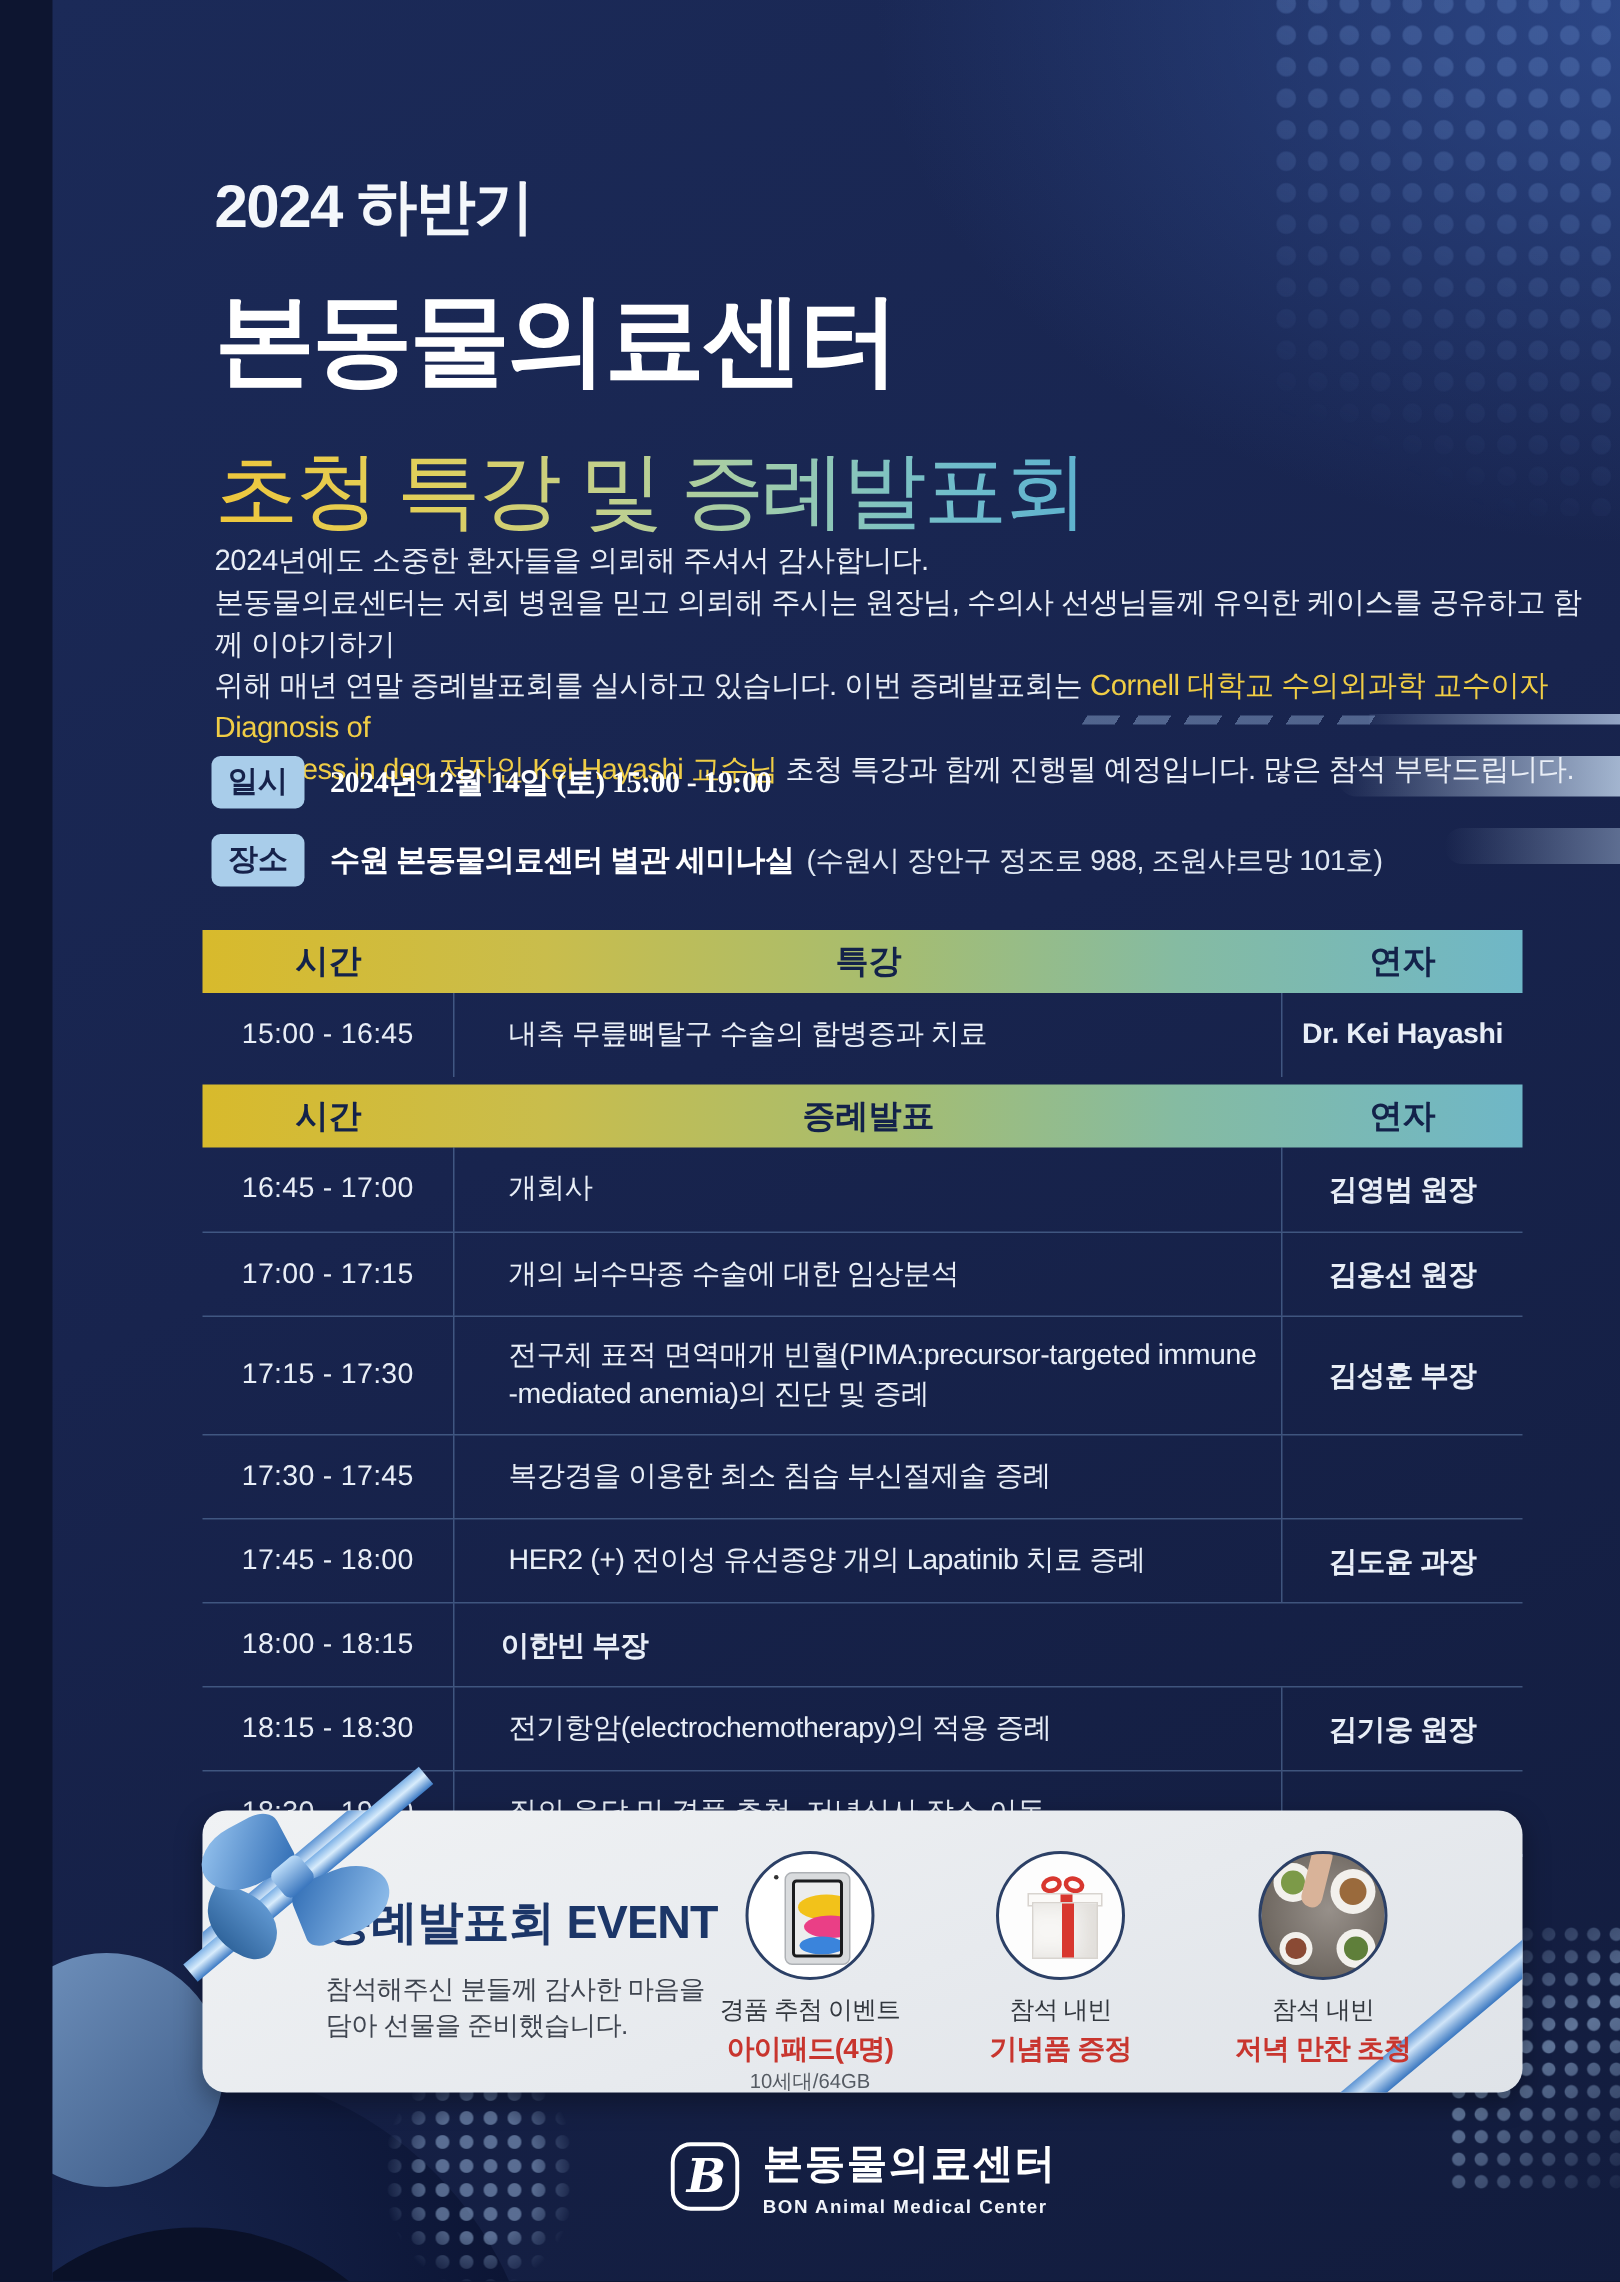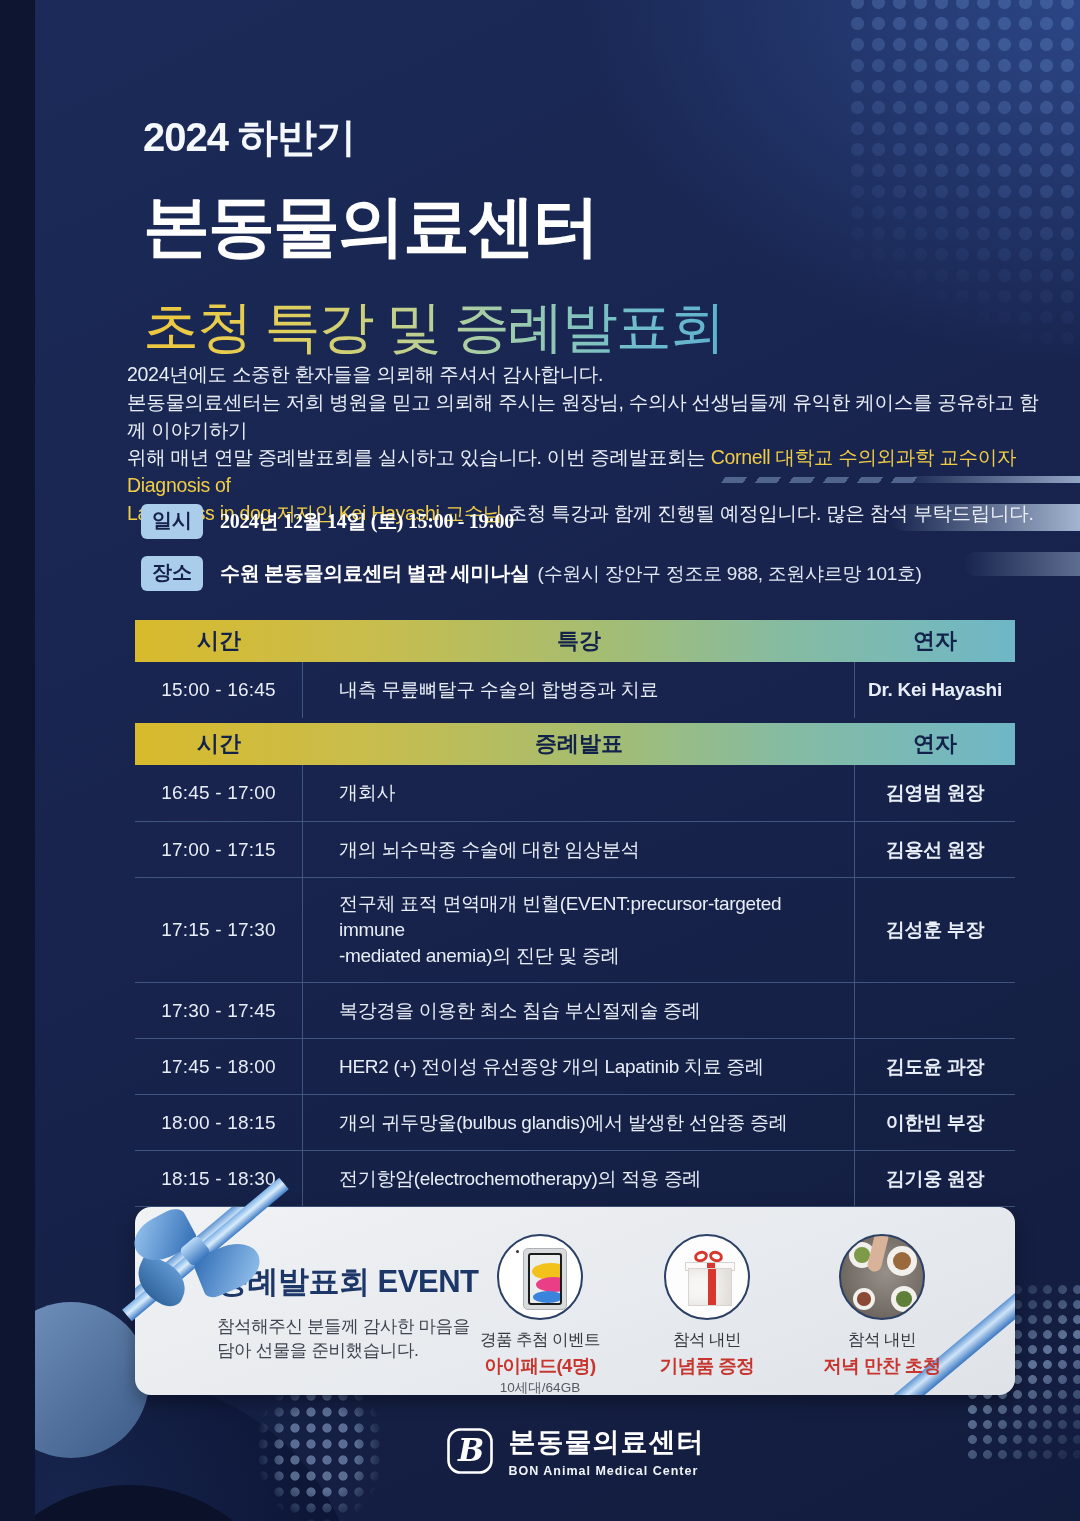--- a/index.html
+++ b/index.html
@@ -43,21 +43,21 @@
 
   
   .title-block { position:absolute; left:108px; top:110px; z-index:2; }
   .subtitle { color:#f4f7fb; font-size:40px; font-weight:700; letter-spacing:-1px; }
   .main-title { color:#ffffff; font-size:67px; font-weight:800; letter-spacing:-2px; margin-top:16px; }
   .accent-title { font-size:56px; font-weight:400; letter-spacing:-2px; margin-top:18px;
     background:linear-gradient(90deg,#eec73c 0%, #e3cf58 22%, #c2d08c 45%, #9ccbae 64%, #6fbccb 85%, #5eb2cf 100%);
     -webkit-background-clip:text; background-clip:text; color:transparent; }
 
   
-  .intro { position:absolute; left:92px; top:361px; width:916px; z-index:2;
+  .intro { position:absolute; left:108px; top:361px; width:916px; z-index:2;
     color:#e9eef6; font-size:19.5px; line-height:27.8px; letter-spacing:-0.3px; }
   .yellow { color:#f0cd45; }
 
   
   .info { position:absolute; left:106px; top:504px; z-index:2; }
   .info-row { display:flex; align-items:center; margin-bottom:17px; }
   .badge { display:inline-block; background:#a9cdea; color:#16224b; font-size:20px; font-weight:700;
     padding:3px 11px 5px; border-radius:6px; margin-right:17px; }
   .info-value { color:#ffffff; font-size:20px; font-weight:700; letter-spacing:-0.3px;font-family:Liberation Serif, serif; }
   .info-detail { color:#dfe7f2; font-size:19px; font-weight:400; margin-left:8px; letter-spacing:-0.3px; }
@@ -229,39 +229,38 @@
         </div>
 
         <div class="trow">
           <div class="cell time">17:00 - 17:15</div>
           <div class="cell topic">개의 뇌수막종 수술에 대한 임상분석</div>
           <div class="cell speaker">김용선 원장</div>
         </div>
 
         <div class="trow">
           <div class="cell time">17:15 - 17:30</div>
-          <div class="cell topic">전구체 표적 면역매개 빈혈(EVENT:precursor-targeted immune
+          <div class="cell topic">전구체 표적 면역매개 빈혈(PIMA:precursor-targeted immune
 -mediated anemia)의 진단 및 증례</div>
           <div class="cell speaker">김성훈 부장</div>
         </div>
 
         <div class="trow">
           <div class="cell time">17:30 - 17:45</div>
           <div class="cell topic">복강경을 이용한 최소 침습 부신절제술 증례</div>
         </div>
 
         <div class="trow">
           <div class="cell time">17:45 - 18:00</div>
           <div class="cell topic">HER2 (+) 전이성 유선종양 개의 Lapatinib 치료 증례</div>
           <div class="cell speaker">김도윤 과장</div>
         </div>
 
         <div class="trow">
           <div class="cell time">18:00 - 18:15</div>
-          <div class="cell topic">개의 귀두망울(bulbus glandis)에서 발생한 선암종 증례</div>
           <div class="cell speaker">이한빈 부장</div>
         </div>
 
         <div class="trow">
           <div class="cell time">18:15 - 18:30</div>
           <div class="cell topic">전기항암(electrochemotherapy)의 적용 증례</div>
           <div class="cell speaker">김기웅 원장</div>
         </div>
 
         <div class="trow">

